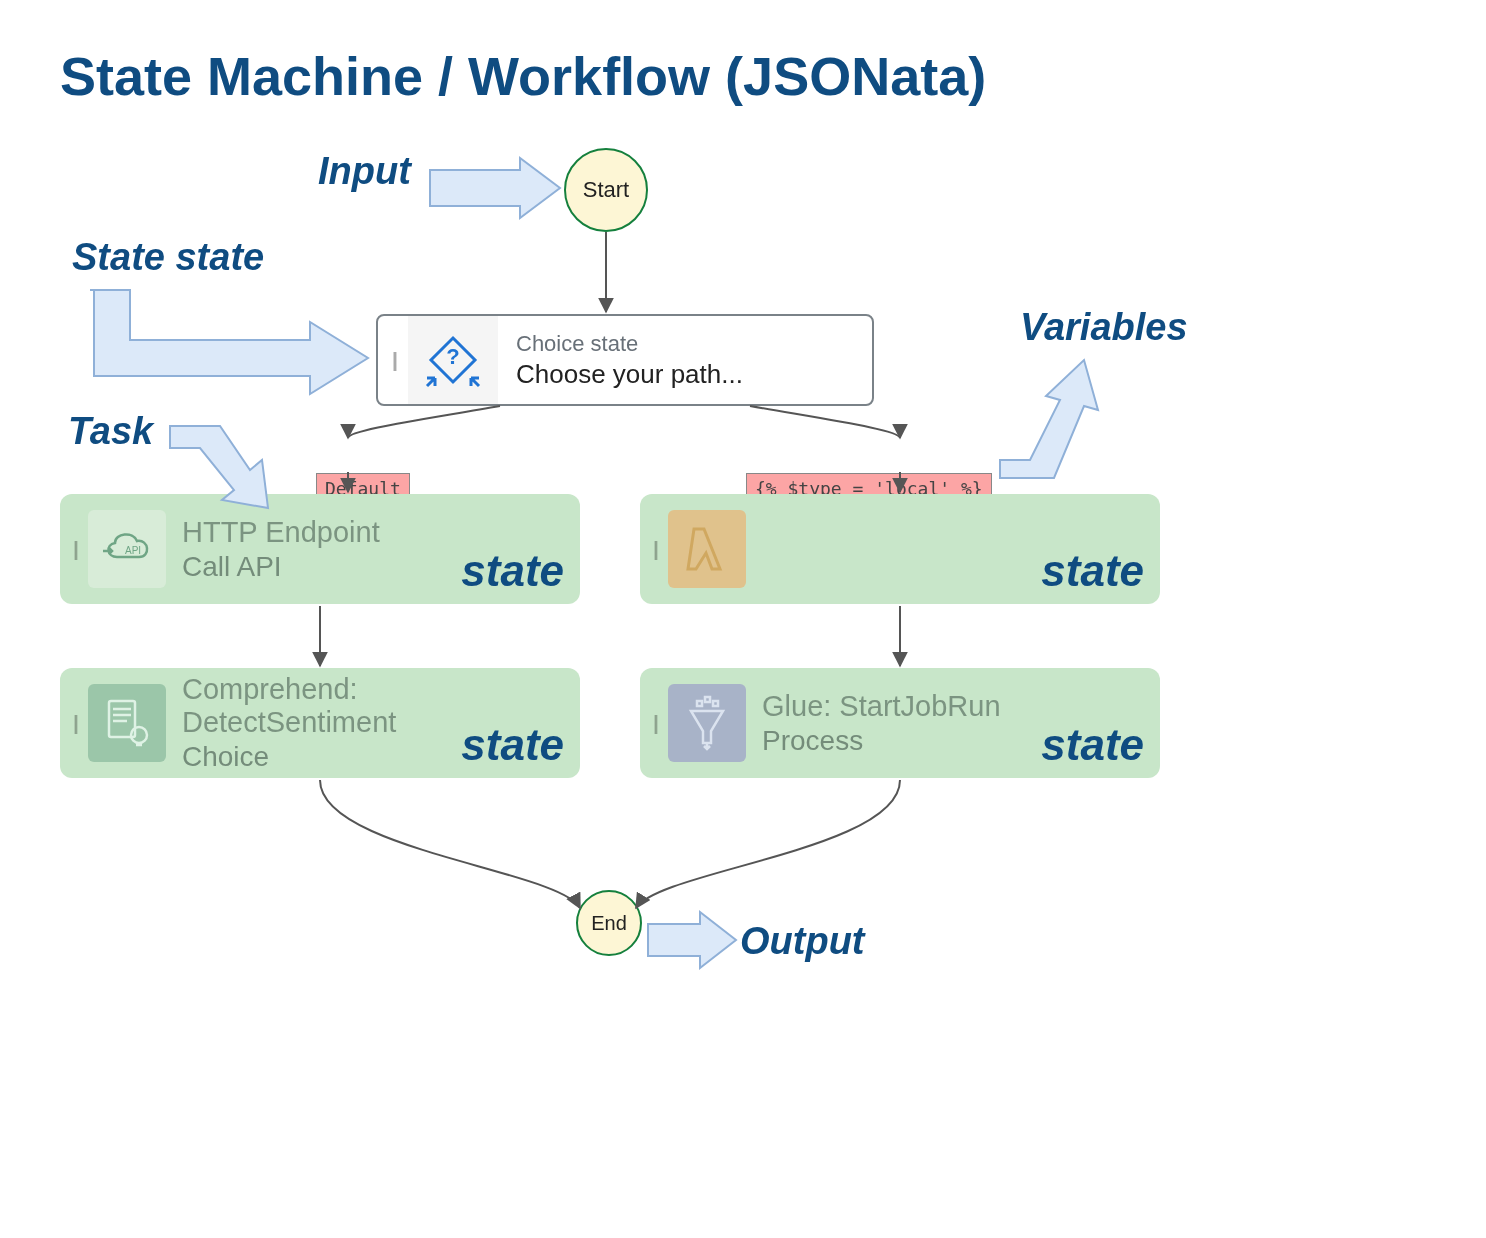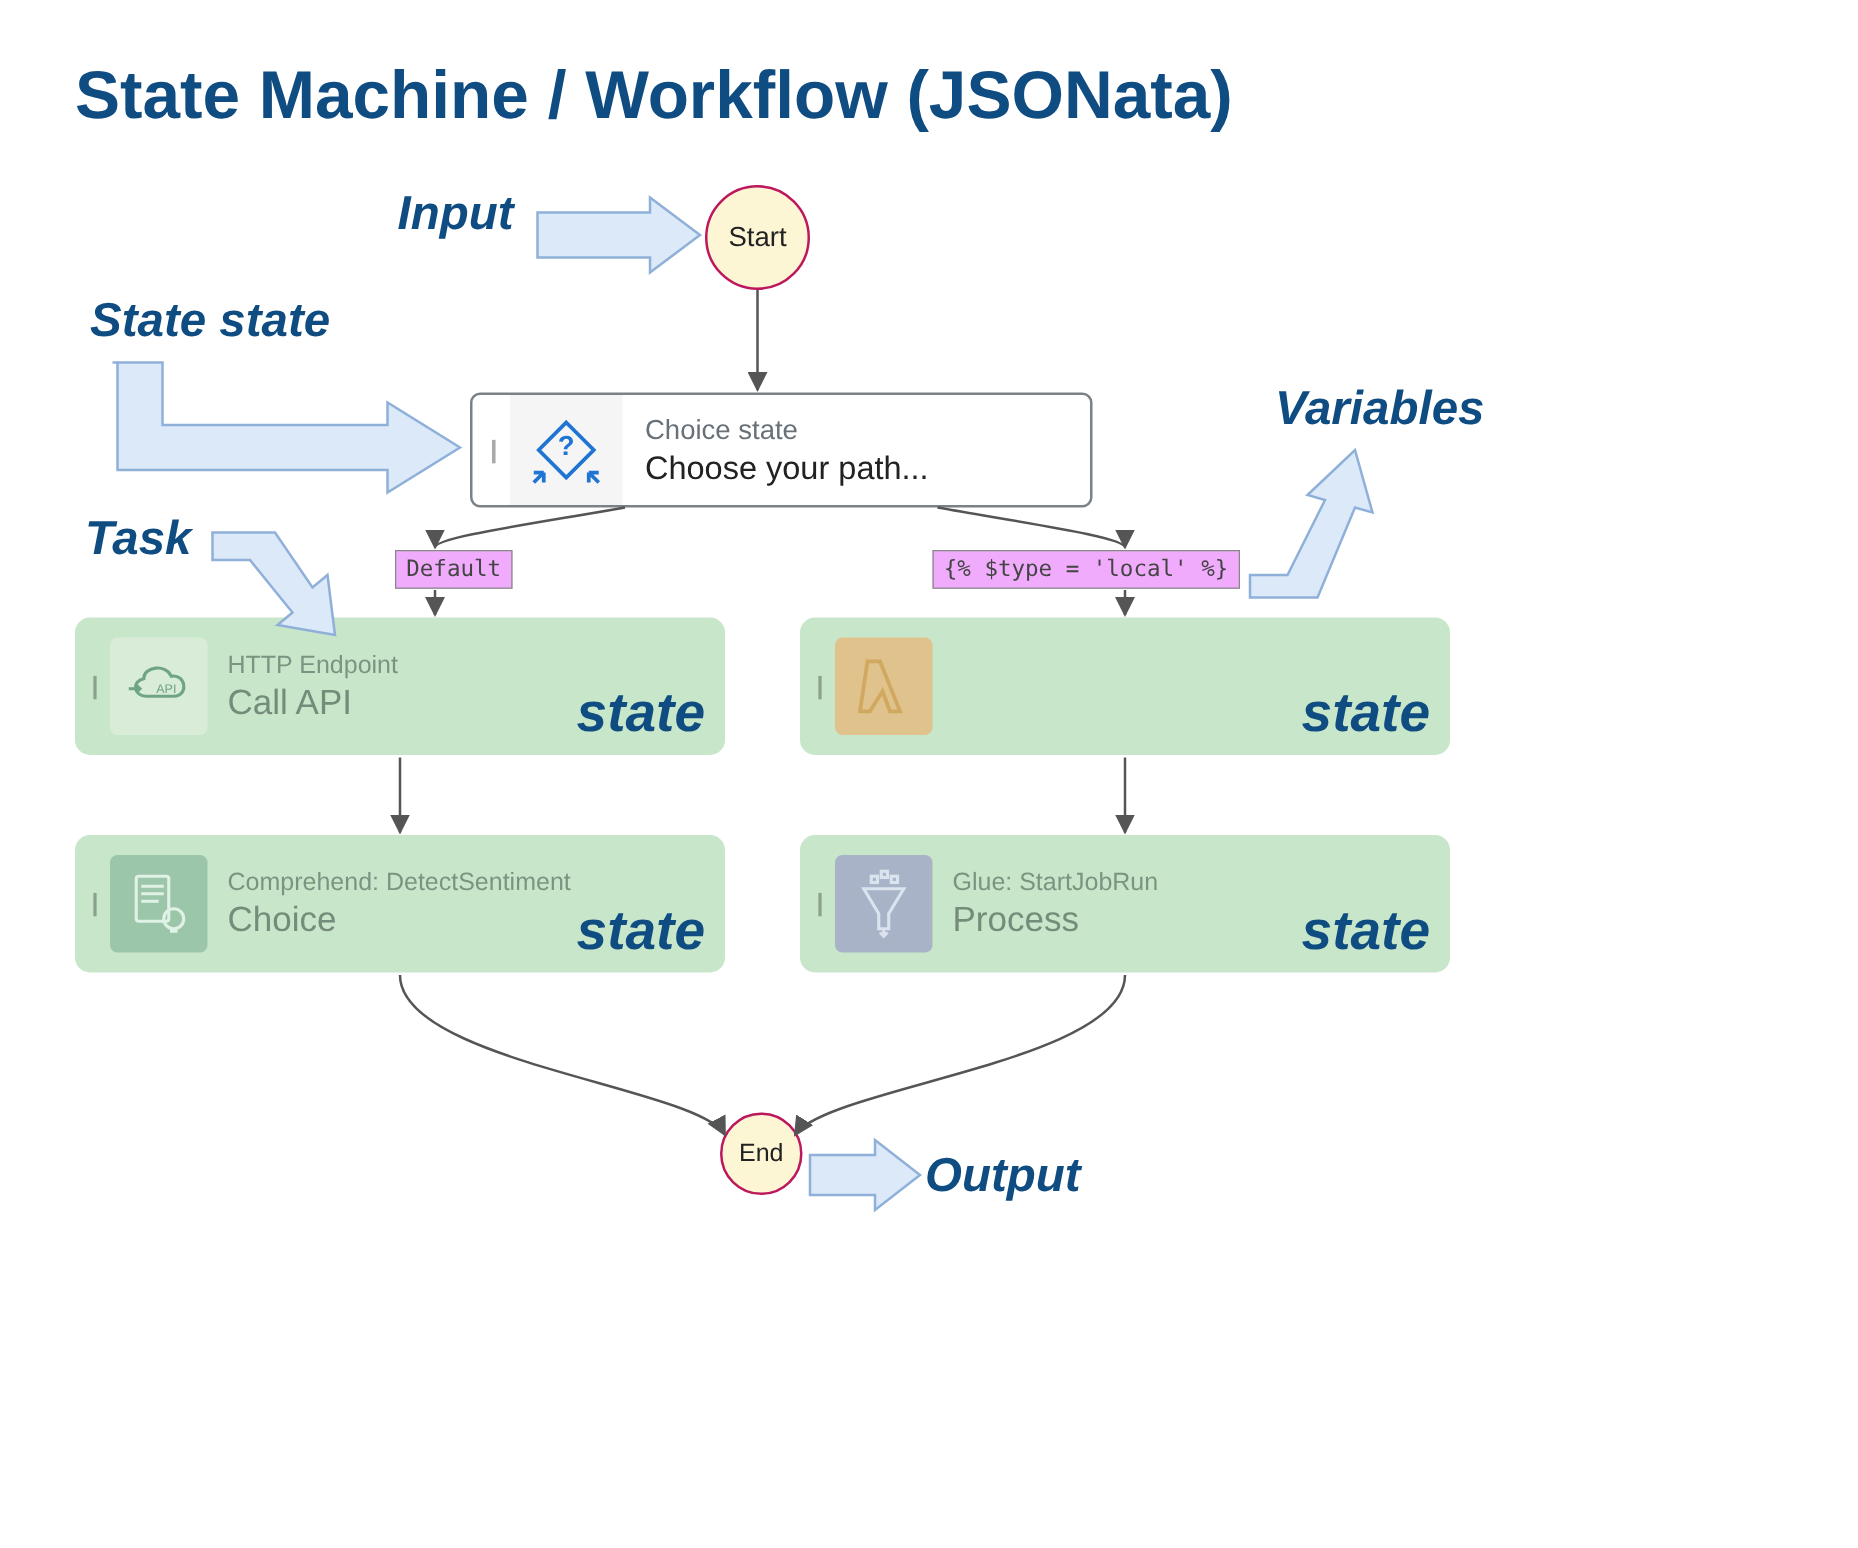--- a/index.html
+++ b/index.html
@@ -1,33 +1,33 @@
 <!DOCTYPE html>
 <html><head>
 <meta charset="utf-8">
 <style>
   * { box-sizing: border-box; margin: 0; padding: 0; }
   body { font-family: -apple-system, BlinkMacSystemFont, "Segoe UI", Arial, sans-serif; background: #fff; width: 1486px; height: 1238px; position: relative; }
   .canvas { position: relative; width: 1486px; height: 1238px; }
   .title { position: absolute; top: 45px; left: 60px; font-size: 54px; font-weight: 700; color: #0f4c81; }
   .label { position: absolute; font-size: 38px; font-weight: 700; font-style: italic; color: #0f4c81; }
-  .start-node, .end-node { position: absolute; border-radius: 50%; background: #fdf6d5; border: 2px solid #be185d; display: flex; align-items: center; justify-content: center; font-size: 22px; color: #222; }
+  .start-node, .end-node { position: absolute; border-radius: 50%; background: #fdf6d5; border: 2px solid #15803d; display: flex; align-items: center; justify-content: center; font-size: 22px; color: #222; }
   .start-node { width: 84px; height: 84px; top: 148px; left: 564px; }
   .end-node { width: 66px; height: 66px; top: 890px; left: 576px; font-size: 20px; }
   .choice-box { position: absolute; top: 314px; left: 376px; width: 498px; height: 92px; border: 2px solid #7a8288; border-radius: 8px; background: #fff; display: flex; align-items: center; }
   .choice-handle { width: 30px; display:flex; align-items:center; justify-content:center; color:#aaa; font-size:20px; letter-spacing:-4px; }
   .choice-icon-wrap { width: 90px; height: 100%; background:#f5f5f5; display:flex; align-items:center; justify-content:center; }
   .choice-text { padding-left: 18px; }
   .choice-text .ct-type { color:#687078; font-size:22px; }
   .choice-text .ct-name { color:#222; font-size:26px; margin-top:2px; }
-  .branch-label { position:absolute; font-size:18px; color:#444; background:#f0abfc; border:1px solid #888; padding:4px 8px; font-family: monospace; }
+  .branch-label { position:absolute; font-size:18px; color:#444; background:#fca5a5; border:1px solid #888; padding:4px 8px; font-family: monospace; margin-top: 33px; }
   .state-card { position:absolute; width: 520px; height: 110px; border-radius: 12px; background:#c8e6c9; display:flex; align-items:center; overflow:hidden; }
   .state-card .sc-handle { width:28px; display:flex; align-items:center; justify-content:center; color:rgba(0,0,0,0.25); font-size:20px; letter-spacing:-4px; }
   .state-card .sc-icon { width:78px; height:78px; border-radius:6px; margin-right:16px; display:flex; align-items:center; justify-content:center; }
-  .state-card .sc-text .sc-type { font-size:20px; color:rgba(60,80,70,0.55); }
+  .state-card .sc-text .sc-type { font-size:29px; color:rgba(60,80,70,0.55); }
   .state-card .sc-text .sc-name { font-size:28px; color:rgba(60,80,70,0.6); margin-top:2px; }
   .state-card .sc-tag { position:absolute; right:16px; bottom:8px; font-size:44px; font-style:italic; font-weight:700; color:#0f4c81; }
   .svg-layer { position:absolute; top:0; left:0; width:1486px; height:1238px; pointer-events:none; }
 </style>
 </head>
 <body>
 
 <div class="canvas">
 
   <div class="title">State Machine / Workflow (JSONata)</div>

